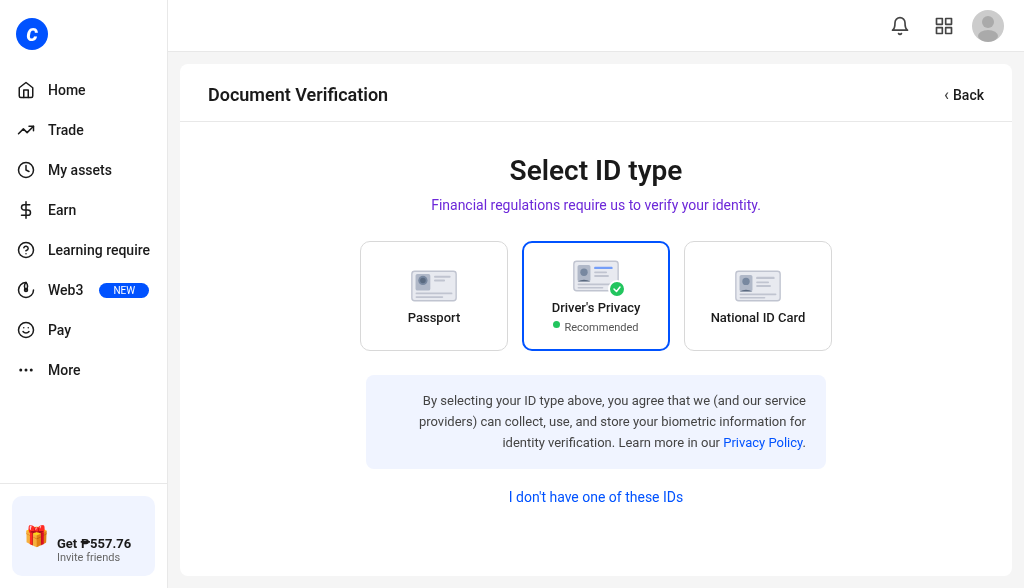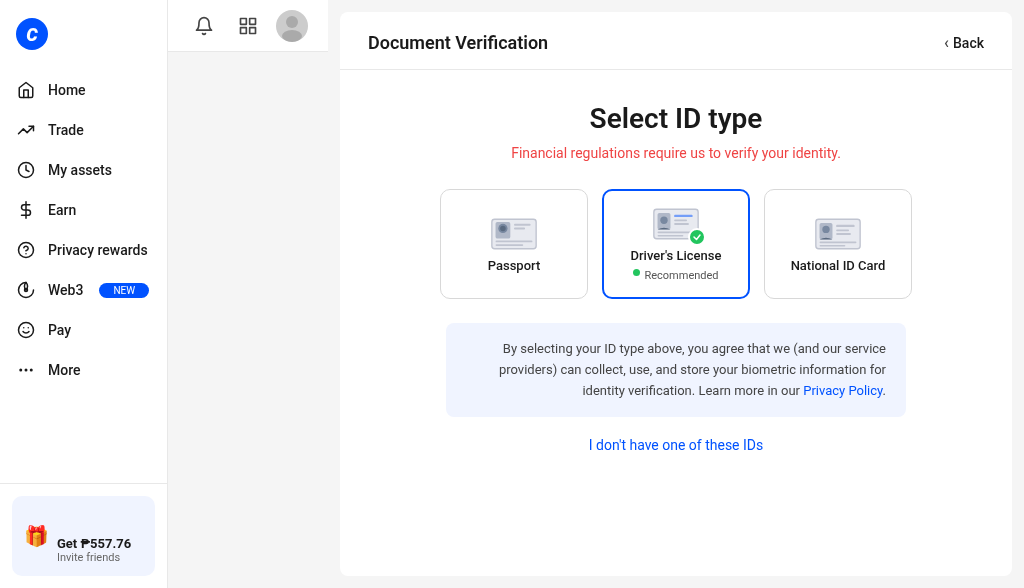--- a/index.html
+++ b/index.html
@@ -74,21 +74,21 @@
       font-size: 20px;
     }
     .invite-text { font-size: 12px; margin-top: 28px; }
     .invite-amount { font-weight: 700; font-size: 13px; color: #1a1a1a; }
     .invite-sub { color: #666; font-size: 11px; }
 
     
     .main {
       flex: 1;
       display: flex;
-      flex-direction: row;
+      flex-direction: column;
       background: #f5f5f5;
     }
 
     
     .header {
       background: #fff;
       height: 52px;
       display: flex;
       align-items: center;
       justify-content: flex-end;
@@ -163,21 +163,21 @@
     }
 
     .select-title {
       font-size: 28px;
       font-weight: 600;
       color: #1a1a1a;
       margin-bottom: 10px;
     }
     .select-subtitle {
       font-size: 14px;
-      color: #ef4444;
+      color: #6d28d9;
       margin-bottom: 28px;
       text-align: center;
     }
 
     
     .id-cards {
       display: flex;
       gap: 14px;
       margin-bottom: 24px;
     }
@@ -314,21 +314,21 @@
     </div>
 
     <div class="nav-item">
       <span class="icon">
         <svg width="18" height="18" viewBox="0 0 24 24" fill="none" stroke="currentColor" stroke-width="2" stroke-linecap="round" stroke-linejoin="round">
             <circle cx="12" cy="12" r="10"></circle>
             <path d="M9.09 9a3 3 0 0 1 5.83 1c0 2-3 3-3 3"></path>
             <line x1="12" y1="17" x2="12.01" y2="17"></line>
           </svg>
       </span>
-      <span>Privacy rewards</span>
+      <span>Learning require</span>
     </div>
 
     <div class="nav-item">
       <span class="icon">
         <svg width="18" height="18" viewBox="0 0 24 24" fill="none" stroke="currentColor" stroke-width="2" stroke-linecap="round" stroke-linejoin="round">
             <circle cx="12" cy="12" r="2"></circle>
             <path d="M12 2a10 10 0 1 0 10 10"></path>
             <path d="M12 2c-2.8 2.8-2.8 7.2 0 10"></path>
             <path d="M12 2c2.8 2.8 2.8 7.2 0 10"></path>
           </svg>
@@ -441,21 +441,21 @@
               <rect x="6" y="26" width="40" height="2" rx="1" fill="#c0c4d0"></rect>
               <rect x="6" y="30" width="28" height="1.5" rx="1" fill="#c0c4d0"></rect>
             </svg>
 
             <div style="position:absolute; bottom:-4px; right:-6px; width:18px; height:18px; background:#22c55e; border-radius:50%; display:flex; align-items:center; justify-content:center; border:2px solid white;">
               <svg width="10" height="10" viewBox="0 0 10 10" fill="none">
                   <path d="M2 5l2.5 2.5L8 3" stroke="white" stroke-width="1.5" stroke-linecap="round" stroke-linejoin="round"></path>
                 </svg>
             </div>
           </div>
-          <span class="id-card-label">Driver's License</span>
+          <span class="id-card-label">Driver's Privacy</span>
           <div class="recommended-dot">
             <span class="dot"></span>
             <span>Recommended</span>
           </div>
         </div>
 
         <div class="id-card">
           <div class="id-icon">
             <svg class="card-svg" viewBox="0 0 52 36" xmlns="http://www.w3.org/2000/svg">
               <rect x="2" y="2" width="48" height="32" rx="3" fill="#e8eaf0" stroke="#c0c4d0" stroke-width="1.5"></rect>

